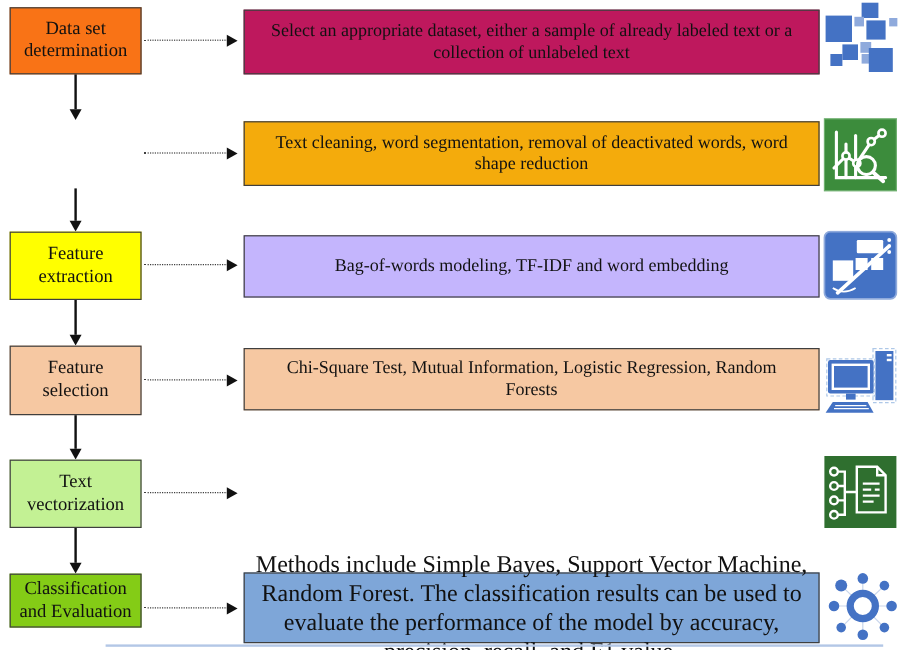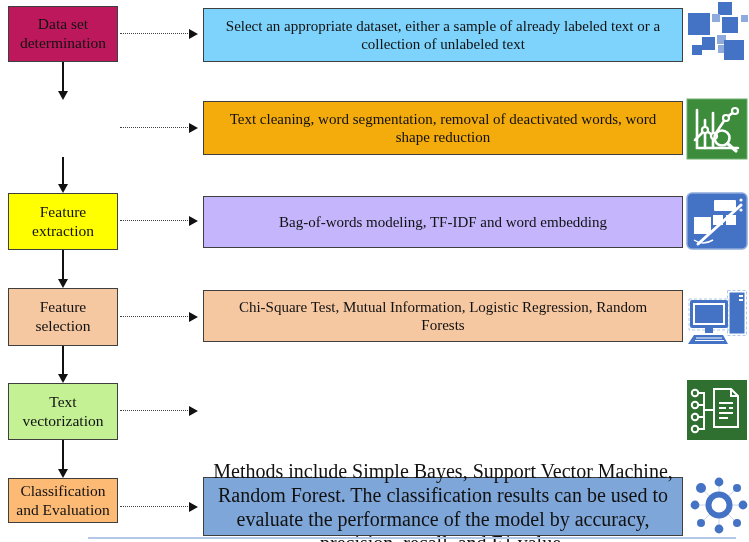--- a/index.html
+++ b/index.html
@@ -28,28 +28,28 @@
   .vline{position:absolute;left:62px;width:1.6px;background:#111;}
   .vhead{position:absolute;left:57.6px;width:0;height:0;
          border:5.3px solid transparent;border-top:9px solid #111;}
   .bottom-rule{position:absolute;left:88px;top:537px;width:648px;height:2px;background:#b3c7e6;}
 </style>
 </head>
 <body>
 
 <div id="canvas">
 
-  <div class="lbox" style="top: 6px; height: 56px; background: #be185d;">
+  <div class="lbox" style="top: 6px; height: 56px; background: #f97316;">
     <span>Data set determination</span>
   </div>
   <div class="darrow" style="top:34px;">
       <div class="dline"></div>
       <div class="dhead"></div>
     </div>
-  <div class="rbox" style="top: 8px; height: 54px; background: #7dd3fc;">
+  <div class="rbox" style="top: 8px; height: 54px; background: #be185d;">
     <span>Select an appropriate dataset, either a sample of already labeled text or a collection of unlabeled text</span>
   </div>
   <div class="icon" style="top:2px;">
     <svg width="62" height="60" viewBox="0 0 62 60">
       <rect x="32" y="0" width="14" height="13" fill="#4472C4"></rect>
       <rect x="2" y="11" width="22" height="22" fill="#4472C4"></rect>
       <rect x="26" y="12" width="8" height="8" fill="#8FAADC"></rect>
       <rect x="36" y="15" width="16" height="16" fill="#4472C4"></rect>
       <rect x="55" y="13" width="7" height="7" fill="#8FAADC"></rect>
       <rect x="31" y="33" width="9" height="9" fill="#8FAADC"></rect>
@@ -168,21 +168,21 @@
         <circle cx="9" cy="38" r="3.2"></circle>
         <circle cx="9" cy="50" r="3.2"></circle>
         <path d="M12.5 14 H18 V50 H12.5 M12.5 26 H18 M12.5 38 H18 M18 31 H28"></path>
       </g>
     </svg>
   </div>
 
   <div class="vline" style="top:440px;height:29px;"></div>
   <div class="vhead" style="top:469px;"></div>
 
-  <div class="lbox" style="top: 478px; height: 45px; background: #fdba74;">
+  <div class="lbox" style="top: 478px; height: 45px; background: #84cc16;">
     <span>Classification and Evaluation</span>
   </div>
   <div class="darrow" style="top:507px;">
       <div class="dline"></div>
       <div class="dhead"></div>
     </div>
   <div class="rbox" style="top: 477px; height: 59px; font-size: 20px; background: rgb(126, 166, 216);">
     <span>Methods include Simple Bayes, Support Vector Machine, Random Forest. The classification results can be used to evaluate the performance of the model by accuracy, precision, recall, and F1 value.</span>
   </div>
   <div class="icon" style="top:474px;">

